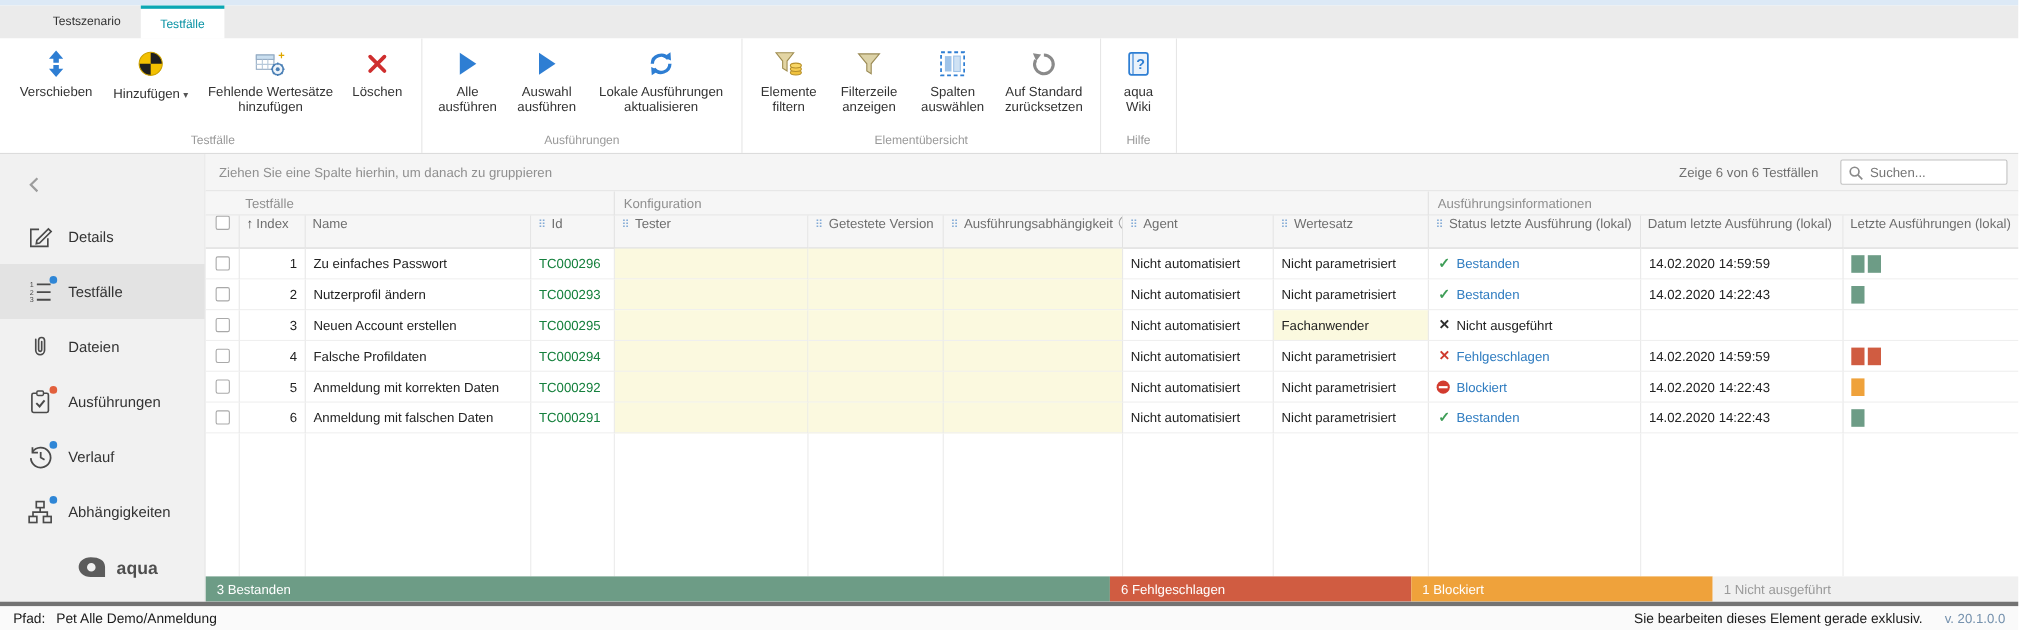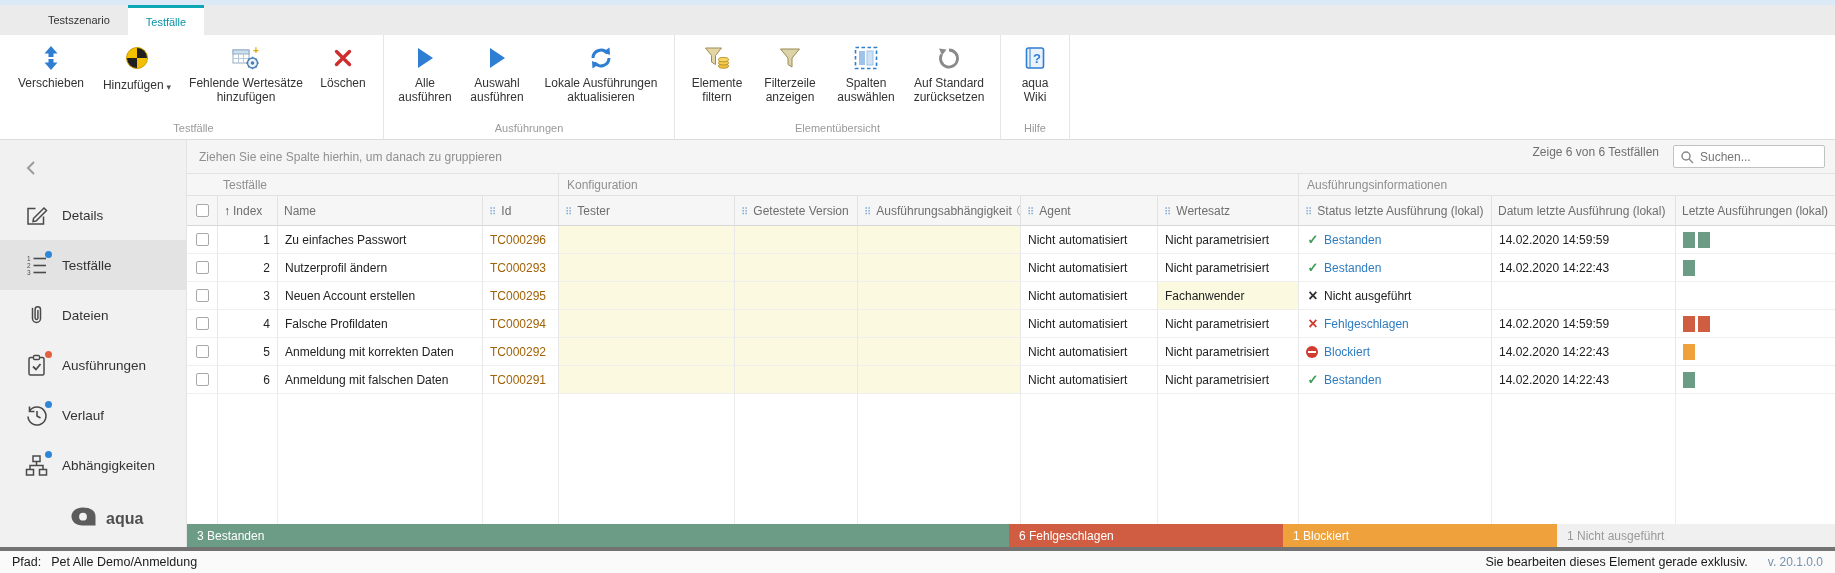--- a/index.html
+++ b/index.html
@@ -36,38 +36,38 @@
 .side-label{margin-left:14px;font-size:13.5px;color:#333}
 .badge{position:absolute;top:-2px;right:-4px;width:7px;height:7px;border-radius:50%;display:none}
 .badge[data-badge="blue"]{display:block;background:#2f86d6}
 .badge[data-badge="orange"]{display:block;background:#e2603d}
 .side-logo{margin-top:auto;margin-bottom:16px;display:flex;align-items:center;padding-left:70px;gap:9px}
 .logo-text{font-size:16px;font-weight:bold;color:#4f4f4f}
 
 .main{flex:1;display:flex;flex-direction:column;background:#fff;min-width:0}
 .gridtop{height:34px;background:#f5f5f5;border-bottom:1px solid #e2e2e2;display:flex;align-items:center;padding:0 10px 0 12px}
 .groupby{font-size:12px;color:#8f8f8f}
-.gt-right{margin-left:auto;display:flex;gap:14px}
+.gt-right{margin-left:auto;display:flex;align-items:center;gap:20px}
 .counter{font-size:12px;color:#6f6f6f}
 .searchbox{position:relative}
 .searchbox input{width:152px;height:23px;border:1px solid #c2c2c2;border-radius:2px;padding:0 6px 0 26px;font-size:12px;color:#555;font-family:inherit;background:#fff;outline:none}
 .search-ic{position:absolute;left:7px;top:5px;pointer-events:none}
 .grid{flex:1;display:grid;grid-template-columns:31px 60px 205px 76px 176px 123px 163px 137px 141px 193px 184px minmax(0,1fr);grid-template-rows:22px 30px repeat(6,28px) minmax(0,1fr);font-size:12px}
 .band{background:#f6f6f6;color:#8f8f8f;display:flex;align-items:center;border-right:1px solid #e2e2e2;border-bottom:1px solid #e2e2e2;padding-left:8px;white-space:nowrap;overflow:hidden}
 .band.b1{grid-column:1/5;padding-left:36px}
 .band.b2{grid-column:5/10}
 .band.b3{grid-column:10/13;border-right:none}
-.hd{background:#f6f6f6;color:#6e6e6e;display:flex;align-items:center;border-right:1px solid #e2e2e2;border-bottom:1px solid #d8d8d8;padding:0 4px 0 6px;white-space:nowrap;overflow:hidden}
+.hd{background:#f6f6f6;color:#6e6e6e;display:flex;align-items:flex-start;border-right:1px solid #e2e2e2;border-bottom:1px solid #d8d8d8;padding:0 4px 0 6px;white-space:nowrap;overflow:hidden}
 .hd.center{justify-content:center;padding:0}
 .hd.last{border-right:none}
 .c{display:flex;align-items:center;border-right:1px solid #e8e8e8;border-bottom:1px solid #efefef;padding:0 7px;white-space:nowrap;overflow:hidden;color:#222}
 .c.center{justify-content:center;padding:0}
 .c.right{justify-content:flex-end}
 .c.yl{background:#fbf9df}
-.c.link{color:#a16207}
+.c.link{color:#15803d}
 .c.last{border-right:none}
 .fc{border-right:1px solid #ececec}
 .fc.last{border-right:none}
 .cb{width:13px;height:13px;border:1px solid #a9a9a9;border-radius:2px;background:#fff}
 .dots::before{content:"⠿";color:#82aad6;font-size:10px;margin-right:5px}
 .sort::before{content:"↑";color:#444;margin-right:3px;font-size:12px}
 .info{width:13px;height:13px;border-radius:50%;border:1px solid #9e9e9e;color:#8a8a8a;font-size:9px;display:inline-flex;align-items:center;justify-content:center;margin-left:5px;flex:none}
 .info::before{content:"?"}
 
 .st-ic{display:inline-flex;width:14px;justify-content:center;margin-right:4px;font-weight:bold;flex:none}

